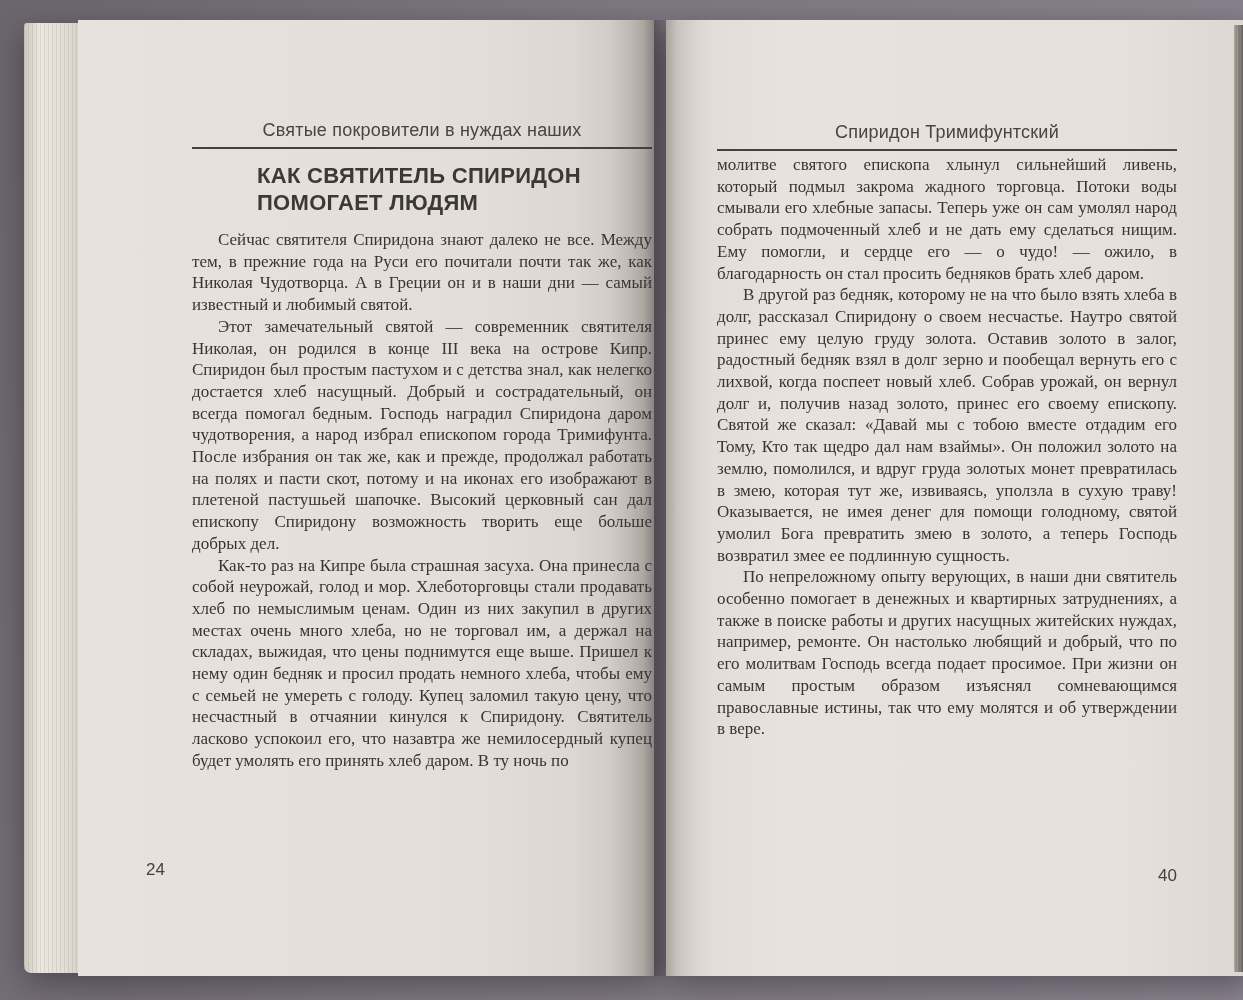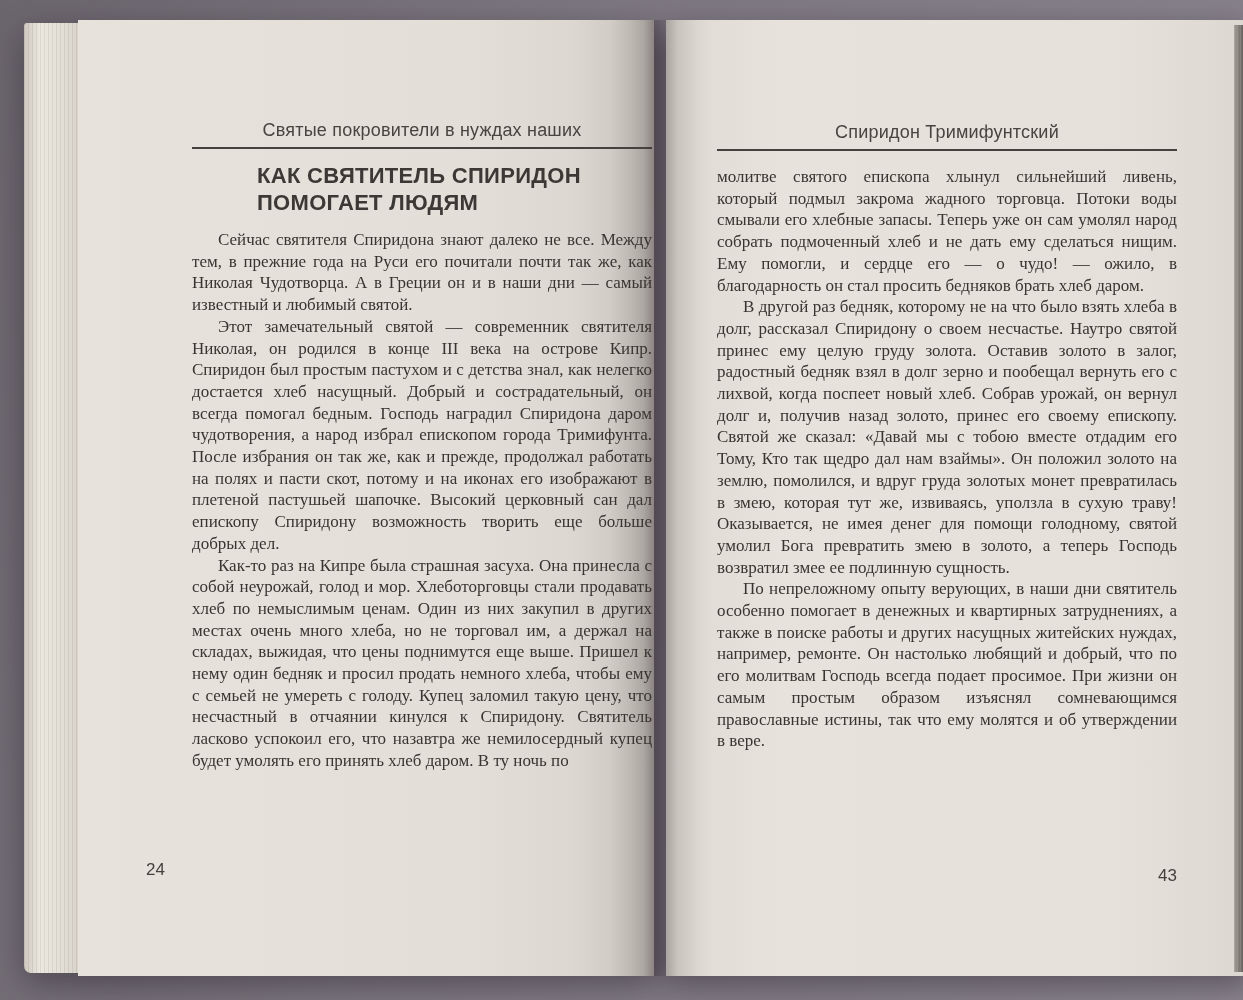--- a/index.html
+++ b/index.html
@@ -55,21 +55,21 @@
   .chapter-title{
     font-family:"Liberation Sans",sans-serif;font-weight:bold;
     font-size:22px;line-height:27px;color:#3b3835;text-align:left;
     letter-spacing:.3px;margin:13px auto 0;max-width:330px;
   }
   .body-text{
     font-family:"Liberation Serif","DejaVu Serif",serif;
     font-size:17px;line-height:21.7px;color:#38342f;
     text-align:justify;margin:0;
   }
-  .first-body{margin-top:15px;}
+  .first-body{margin-top:3px;}
   .title-gap{margin-top:13px;}
   .indent{text-indent:26px;}
   .page-number{
     position:absolute;font-family:"Liberation Sans",sans-serif;
     font-size:17px;color:#44403c;
   }
   .pn-left{left:68px;top:840px;}
   .pn-right{left:75px;top:846px;width:460px;text-align:right;}
 </style>
 </head>
@@ -92,19 +92,19 @@
   </div>
 
   <div class="page-right">
     <div class="col" style="left:51px;top:102px;">
       <div class="running-head">Спиридон Тримифунтский</div>
       <div class="rule"></div>
       <p class="body-text first-body">молитве святого епископа хлынул сильнейший ливень, который подмыл закрома жадного торговца. Потоки воды смывали его хлебные запасы. Теперь уже он сам умолял народ собрать подмоченный хлеб и не дать ему сделаться нищим. Ему помогли, и сердце его — о чудо! — ожило, в благодарность он стал просить бедняков брать хлеб даром.</p>
       <p class="body-text indent">В другой раз бедняк, которому не на что было взять хлеба в долг, рассказал Спиридону о своем несчастье. Наутро святой принес ему целую груду золота. Оставив золото в залог, радостный бедняк взял в долг зерно и пообещал вернуть его с лихвой, когда поспеет новый хлеб. Собрав урожай, он вернул долг и, получив назад золото, принес его своему епископу. Святой же сказал: «Давай мы с тобою вместе отдадим его Тому, Кто так щедро дал нам взаймы». Он положил золото на землю, помолился, и вдруг груда золотых монет превратилась в змею, которая тут же, извиваясь, уползла в сухую траву! Оказывается, не имея денег для помощи голодному, святой умолил Бога превратить змею в золото, а теперь Господь возвратил змее ее подлинную сущность.</p>
       <p class="body-text indent">По непреложному опыту верующих, в наши дни святитель особенно помогает в денежных и квартирных затруднениях, а также в поиске работы и других насущных житейских нуждах, например, ремонте. Он настолько любящий и добрый, что по его молитвам Господь всегда подает просимое. При жизни он самым простым образом изъяснял сомневающимся православные истины, так что ему молятся и об утверждении в вере.</p>
     </div>
-    <div class="page-number pn-right" style="left:51px;">43</div>
+    <div class="page-number pn-right" style="left:51px;">40</div>
   </div>
 
   <div class="gutter"></div>
   <div class="edges-right"></div>
 
 </div>
 
 </body></html>

